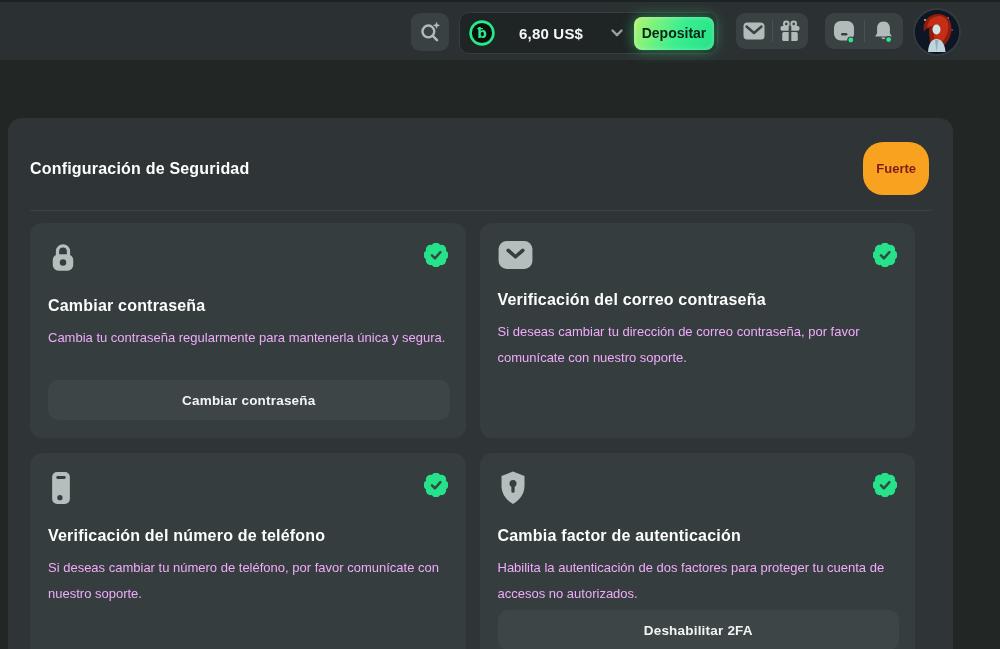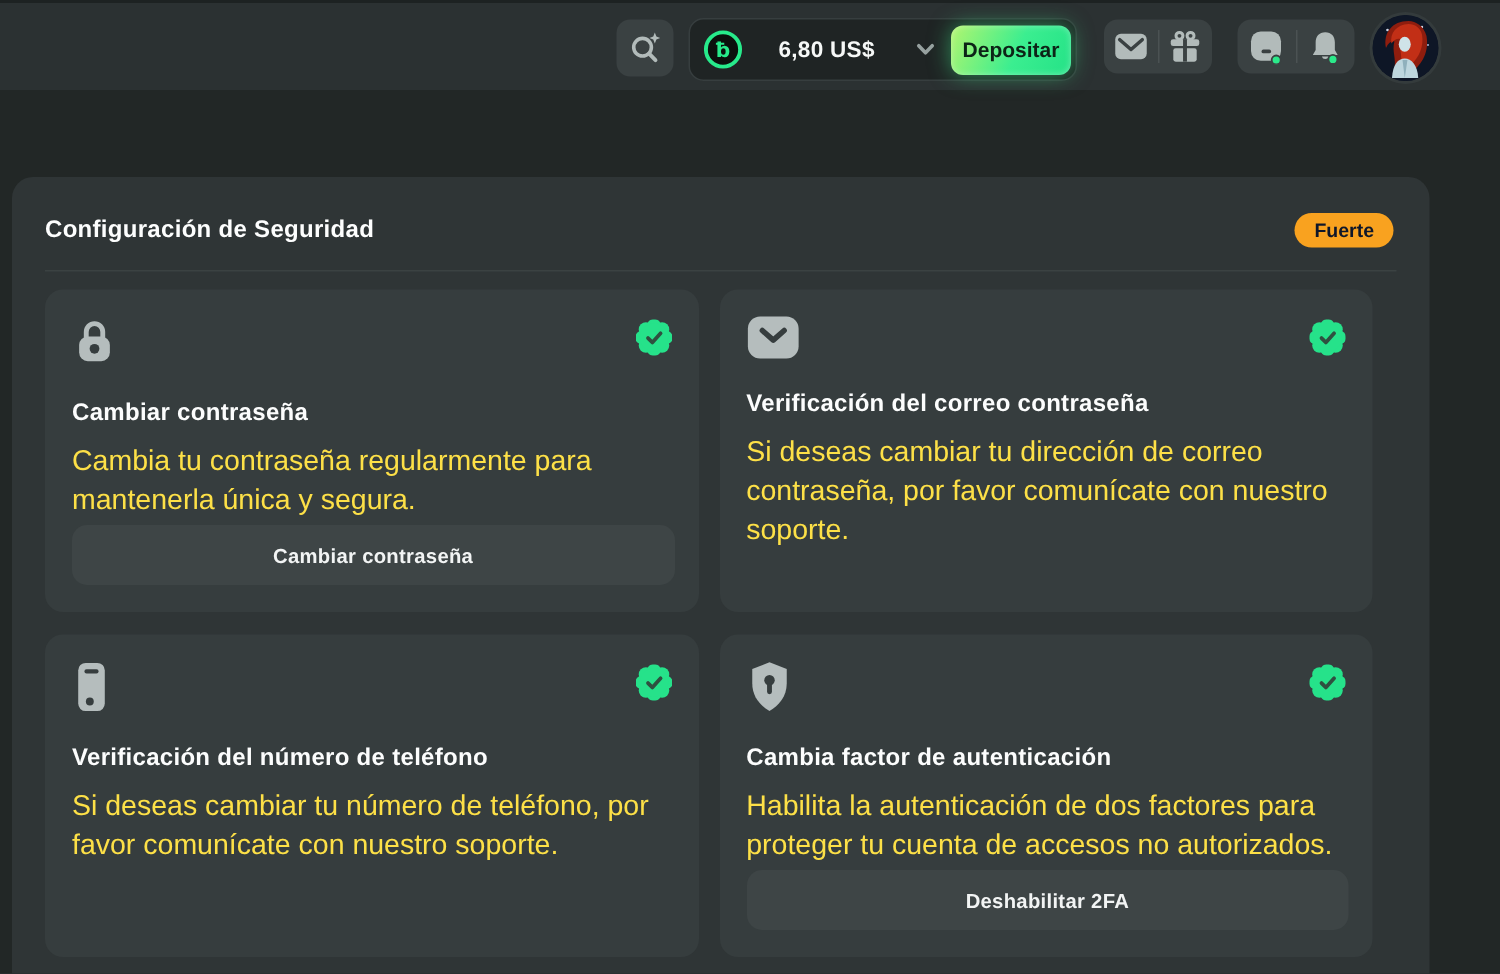--- a/index.html
+++ b/index.html
@@ -50,36 +50,36 @@
   .panel{
     position:absolute;left:8px;top:118px;width:945px;height:531px;
     background:#2f3536;border-radius:14px 14px 0 0;box-sizing:border-box;
   }
   .panel-header{
     display:flex;align-items:center;justify-content:space-between;
     padding:24px 24px 15px 22px;
   }
   .panel-title{color:#fdfefe;font-weight:700;font-size:16px;letter-spacing:.2px;}
   .strength-badge{
-    background:#f9a21f;color:#0f172a;font-weight:700;font-size:13px;
-    padding:4px 13px;border-radius:20px;line-height:15px;
+    background:#f9a21f;color:#7f1d1d;font-weight:700;font-size:13px;
+    padding:19px 13px;border-radius:20px;line-height:15px;
   }
   .hdiv{height:1px;background:#3b4242;margin:0 22px;}
   .grid{
     display:grid;grid-template-columns:1fr 1fr;gap:15px 14px;
     padding:12px 38px 0 22px;
   }
   .card{
     position:relative;height:215px;box-sizing:border-box;
     background:#363d3e;border-radius:12px;padding:17px 18px 18px 18px;
   }
   .card-top{display:flex;align-items:flex-start;justify-content:space-between;}
   .seal{margin-top:3px;}
   .card-title{margin-top:21px;color:#fcfdfd;font-weight:700;font-size:16px;letter-spacing:.2px;}
-  .card-desc{margin-top:10px;color:#fde047;font-size:19px;line-height:26px;max-width:412px;}
+  .card-desc{margin-top:10px;color:#f0abfc;font-size:13px;line-height:26px;max-width:412px;}
   .card-btn{
     position:absolute;left:18px;right:16px;bottom:18px;height:40px;
     background:#3e4546;border:none;border-radius:10px;cursor:pointer;
     color:#f2f4f4;font-weight:700;font-size:13.5px;font-family:"Liberation Sans",sans-serif;
     display:flex;align-items:center;justify-content:center;letter-spacing:.2px;
   }
   svg{display:block;}
 </style>
 </head>
 <body>

